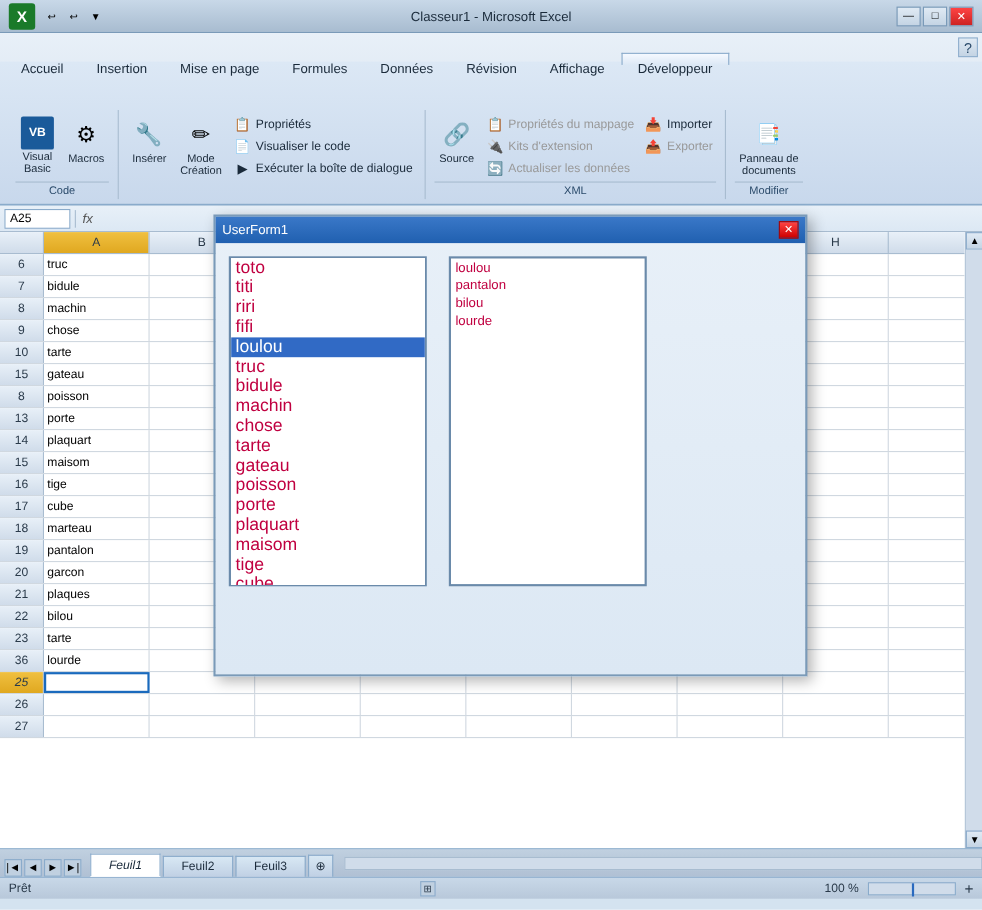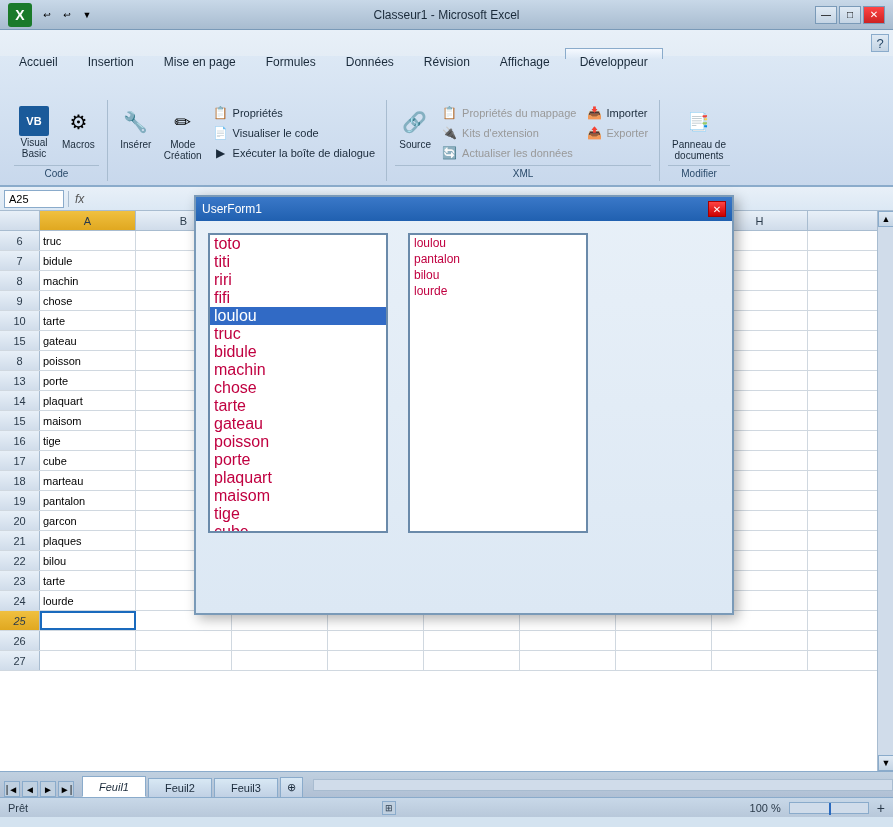--- a/index.html
+++ b/index.html
@@ -505,21 +505,21 @@
         <div class="ss-cell data-cell">tarte</div>
         <div class="ss-cell"></div>
           <div class="ss-cell"></div>
           <div class="ss-cell"></div>
           <div class="ss-cell"></div>
           <div class="ss-cell"></div>
           <div class="ss-cell"></div>
           <div class="ss-cell"></div>
       </div>
       <div class="ss-row">
-        <div class="row-num-cell">24</div>
+        <div class="row-num-cell">36</div>
         <div class="ss-cell data-cell">lourde</div>
         <div class="ss-cell"></div>
           <div class="ss-cell"></div>
           <div class="ss-cell"></div>
           <div class="ss-cell"></div>
           <div class="ss-cell"></div>
           <div class="ss-cell"></div>
           <div class="ss-cell"></div>
       </div>
       <div class="ss-row">

